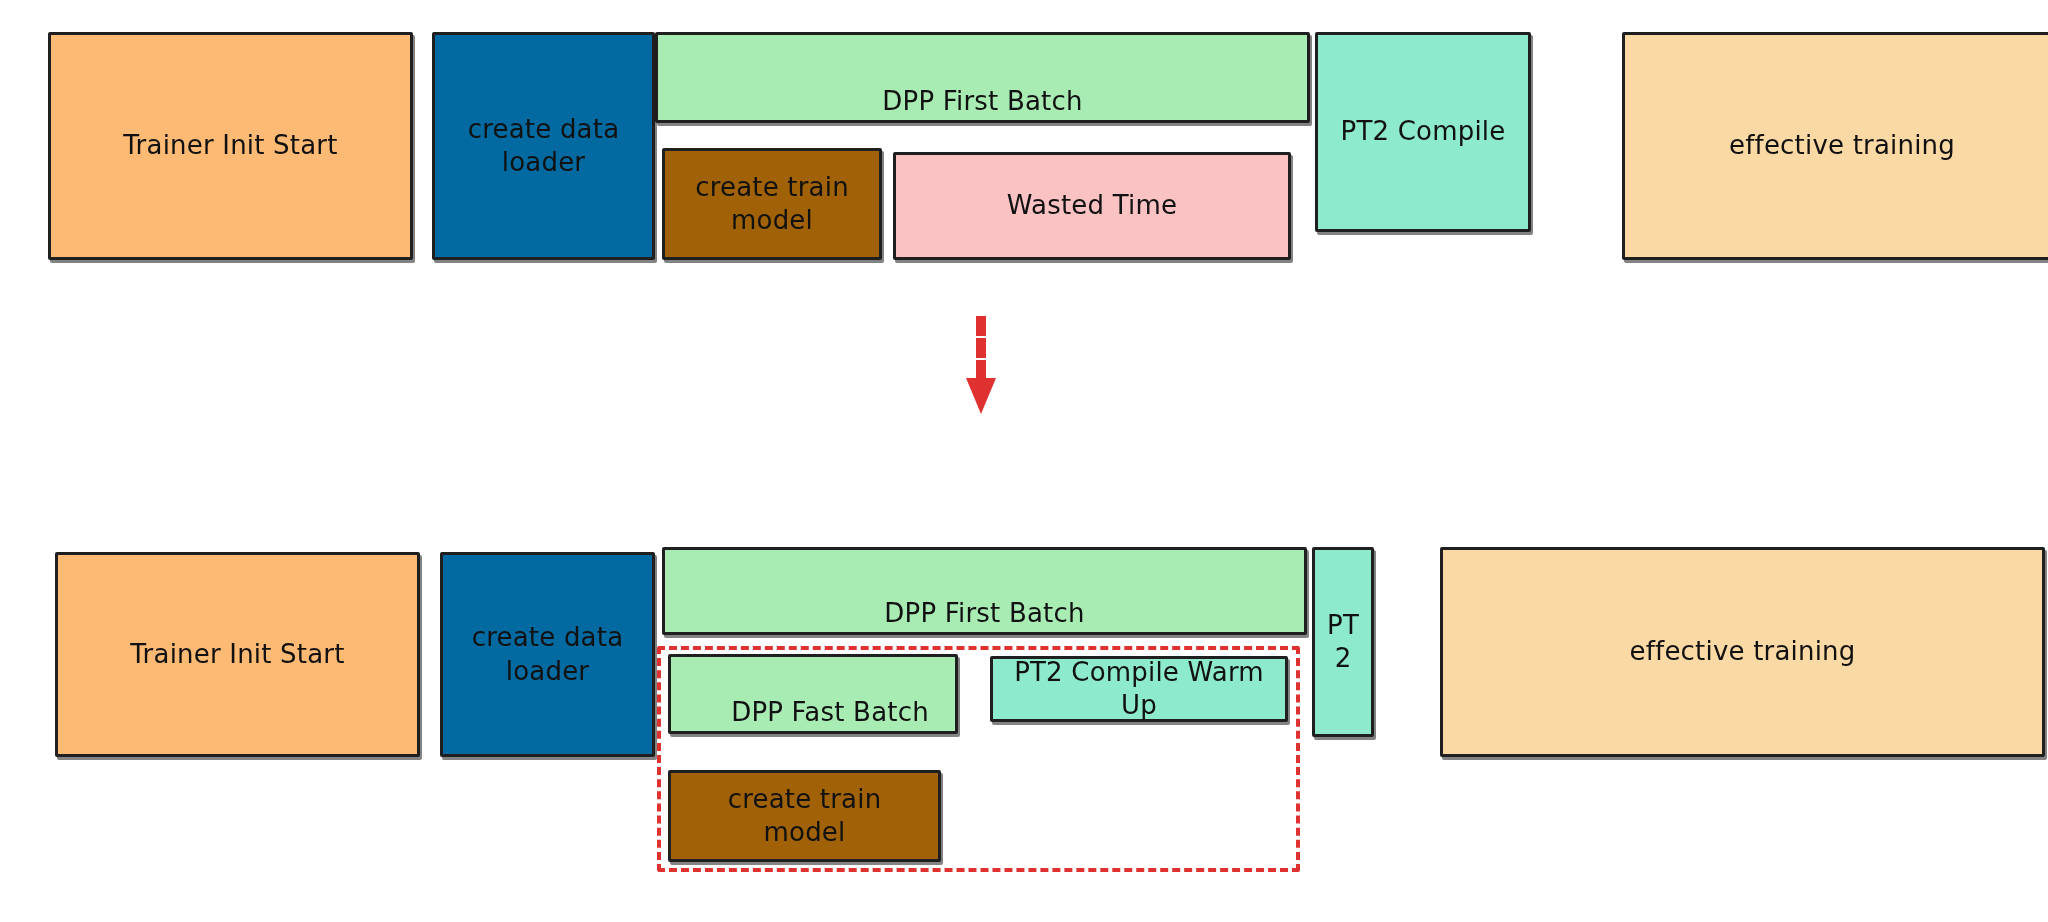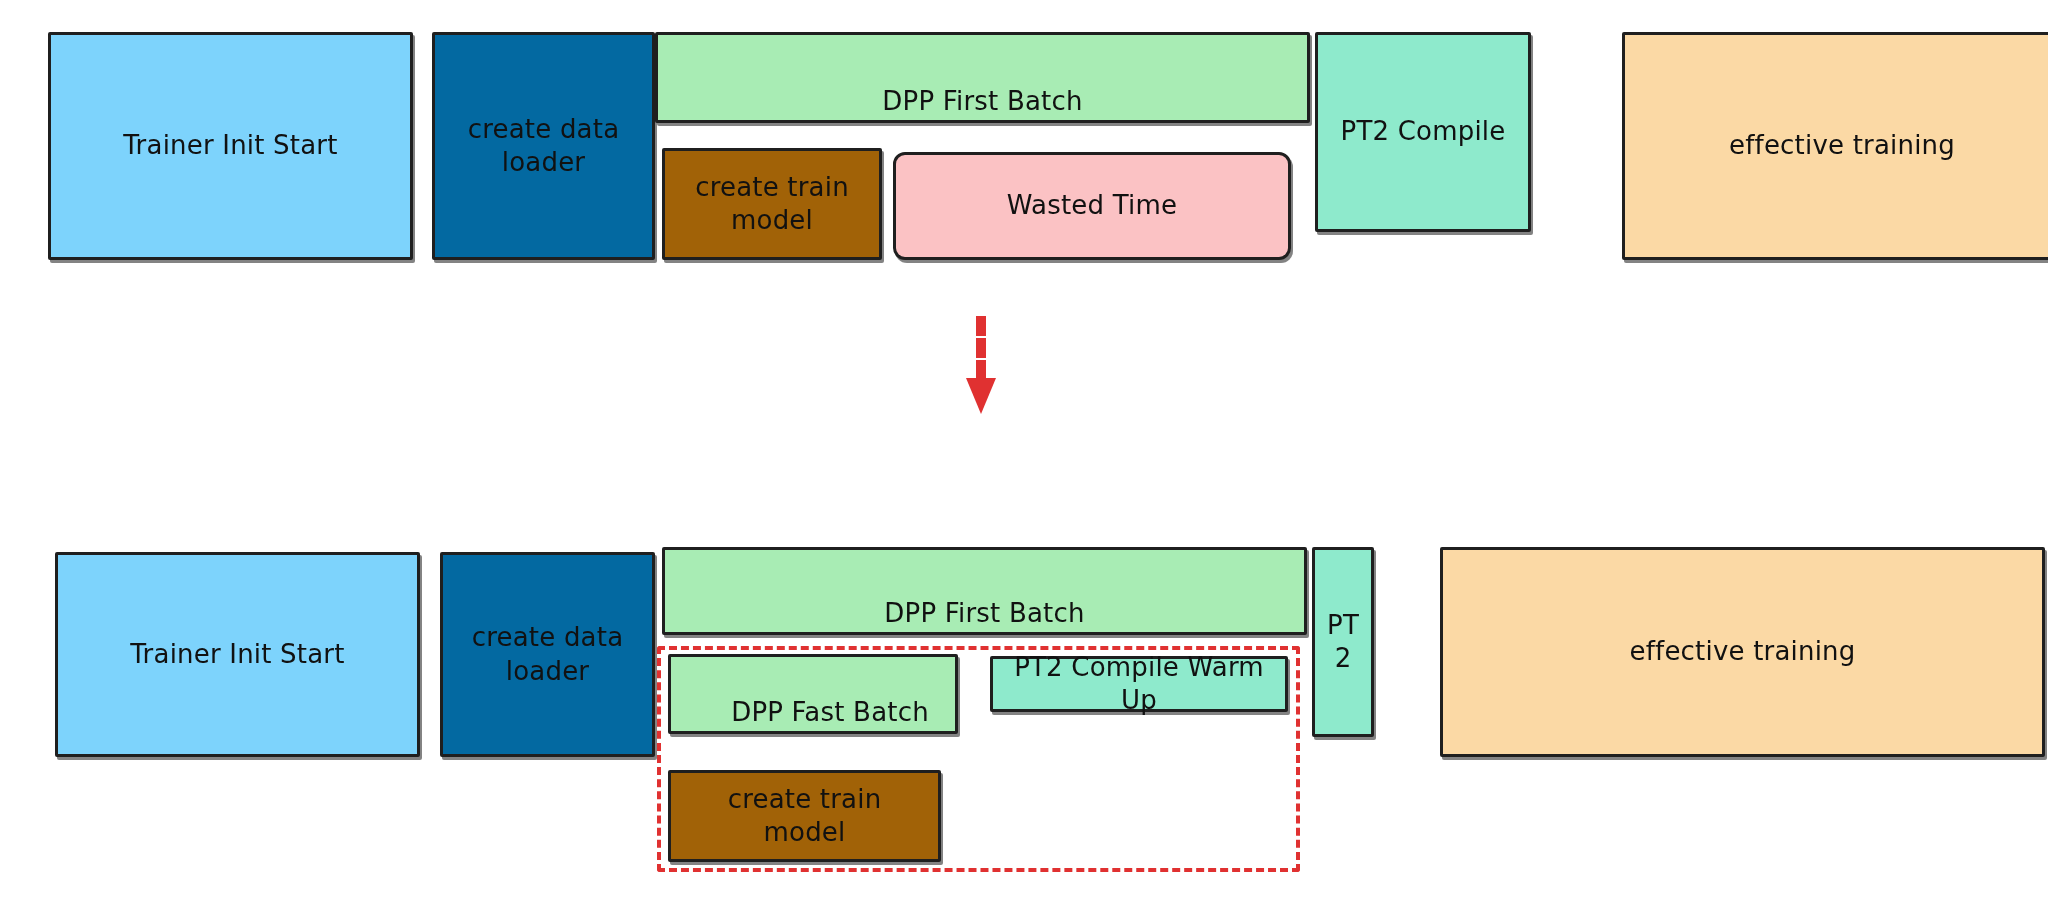--- a/index.html
+++ b/index.html
@@ -32,25 +32,25 @@
     font-size: 26px;
     line-height: 1.28;
     letter-spacing: 0.2px;
     padding: 2px 10px;
     box-shadow: 2px 3px 0 rgba(30,30,30,0.55);
   }
   .box .lbl {
     display: block;
     white-space: pre-line;
   }
-  .blue   { background: #7dd3fc; }
+  .blue   { background: #fdba74; }
   .yellow { background: #0369a1; }
   .green  { background: #a8ecb4; align-items: flex-end; }
   .pink   { background: #a16207; }
-  .red    { background: #fbc2c4; border-radius: 12px; }
+  .red    { background: #fbc2c4; }
   .teal   { background: #8eeacc; }
   .orange { background: #fbd9a5; margin-left: 47px; }
 
   .dashed-region {
     position: absolute;
     box-sizing: border-box;
     border: 4px dashed #e03131;
     border-radius: 3px;
     background: transparent;
     box-shadow: none;
@@ -138,21 +138,21 @@
   <div class="box green" style="left:662px; top:547px; width:645px; height:88px;">
     <span class="lbl">DPP First Batch</span>
   </div>
 
   <div class="dashed-region" style="left:657px; top:646px; width:643px; height:226px;"></div>
 
   <div class="box green" style="left:668px; top:654px; width:290px; height:80px;padding-left:44px;">
     <span class="lbl">DPP Fast Batch</span>
   </div>
 
-  <div class="box teal" style="left:990px; top:656px; width:298px; height:56px;">
+  <div class="box teal" style="left:990px; top:656px; width:298px; height:66px;">
     <span class="lbl">PT2 Compile Warm
 Up</span>
   </div>
 
   <div class="box pink" style="left:668px; top:770px; width:273px; height:92px;">
     <span class="lbl">create train
 model</span>
   </div>
 
   <div class="box teal narrow-label" style="left:1312px; top:547px; width:62px; height:190px; padding:14px 2px;justify-content:center;">

